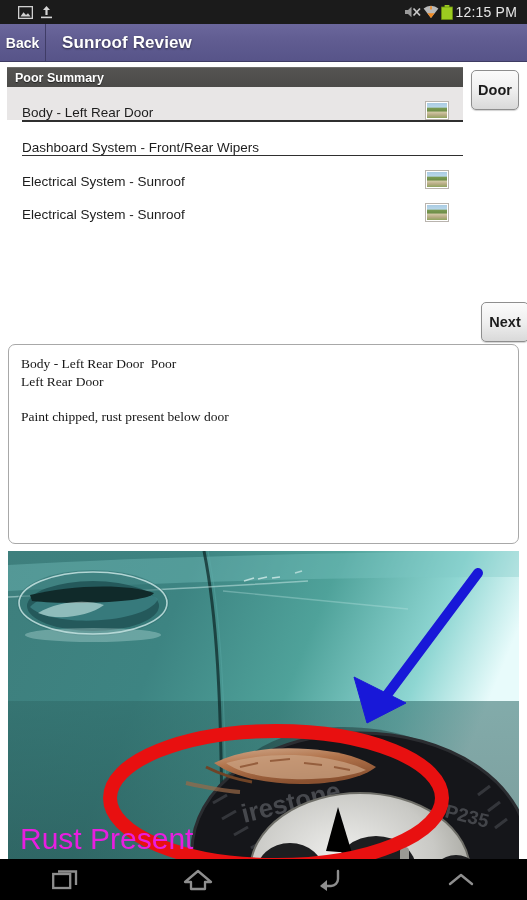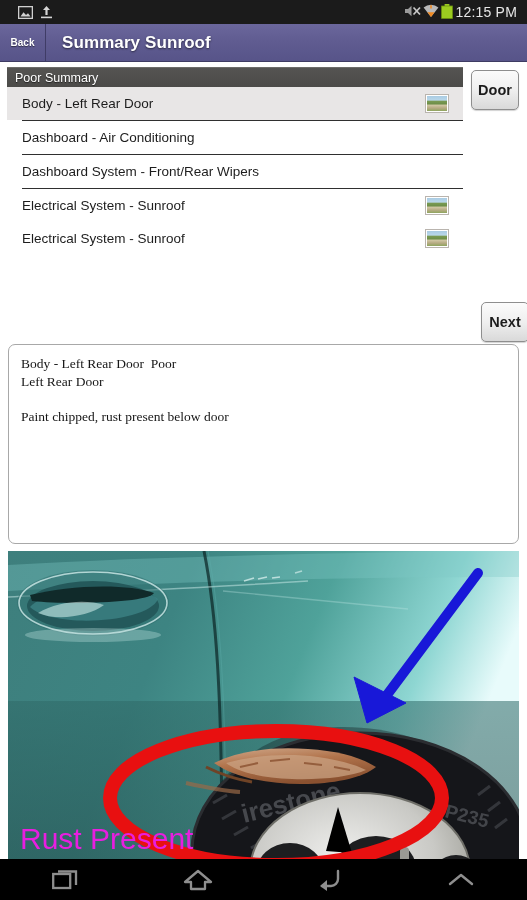--- a/index.html
+++ b/index.html
@@ -32,20 +32,21 @@
   }
   .status-left {
     display: flex;
     align-items: center;
     gap: 7px;
     padding-left: 18px;
   }
   .status-right {
     margin-left: auto;
     display: flex;
+    align-items: center;
     gap: 2px;
     padding-right: 10px;
   }
   .status-clock {
     font-size: 14px;
     color: #e6e6e6;
     letter-spacing: .2px;
     font-family: "Liberation Sans", sans-serif;
   }
   .sicon { display: block; line-height: 0; }
@@ -64,21 +65,21 @@
   .back-btn {
     width: 46px;
     display: flex;
     align-items: center;
     justify-content: center;
     border-right: 1px solid #3f3c66;
     cursor: pointer;
   }
   .back-btn span {
     color: #ffffff;
-    font-size: 10px;
+    font-size: 14px;
     font-weight: bold;
     text-shadow: 0 1px 1px rgba(0,0,0,.5);
   }
   .title-text {
     display: flex;
     align-items: center;
     padding-left: 16px;
     color: #ffffff;
     font-size: 17px;
     font-weight: bold;
@@ -106,27 +107,27 @@
     height: 20px;
     background: linear-gradient(180deg, #555452 0%, #4b4a48 100%);
     border-top: 1px solid #6d6c69;
     display: flex;
     align-items: center;
     padding-left: 8px;
   }
   .section-header span {
     color: #ffffff;
     font-size: 12.5px;
-    font-weight: normal;
+    font-weight: bold;
     text-shadow: 0 1px 1px rgba(0,0,0,.6);
   }
   .list-row {
     height: 33px;
     display: flex;
-    align-items: center;
+    align-items: flex-end;
     background: #ffffff;
     position: relative;
     cursor: pointer;
   }
   .list-row.selected { background: #e8e6e6; }
   .list-row .row-label {
     padding-left: 15px;
     font-size: 13.5px;
     color: #1d1d1d;
     flex: 1;
@@ -273,42 +274,39 @@
         </svg>
       </span>
       <span class="status-clock">12:15 PM</span>
     </div>
   </div>
 
   <div class="title-bar">
     <div class="back-btn">
       <span>Back</span>
     </div>
-    <div class="title-text">Summary Sunroof</div>
+    <div class="title-text">Sunroof Review</div>
   </div>
 
   <div class="content">
 
     <div class="list-area">
 
       <div class="section-header">
         <span>Poor Summary</span>
       </div>
 
       <div class="list-row selected">
         <span class="row-label">Body - Left Rear Door</span>
         <span class="thumb">
             <i></i>
           </span>
       </div>
       <div class="row-sep"></div>
 
-      <div class="list-row">
-        <span class="row-label">Dashboard - Air Conditioning</span>
-      </div>
       <div class="row-sep"></div>
 
       <div class="list-row">
         <span class="row-label">Dashboard System - Front/Rear Wipers</span>
       </div>
       <div class="row-sep"></div>
 
       <div class="list-row">
         <span class="row-label">Electrical System - Sunroof</span>
         <span class="thumb">

